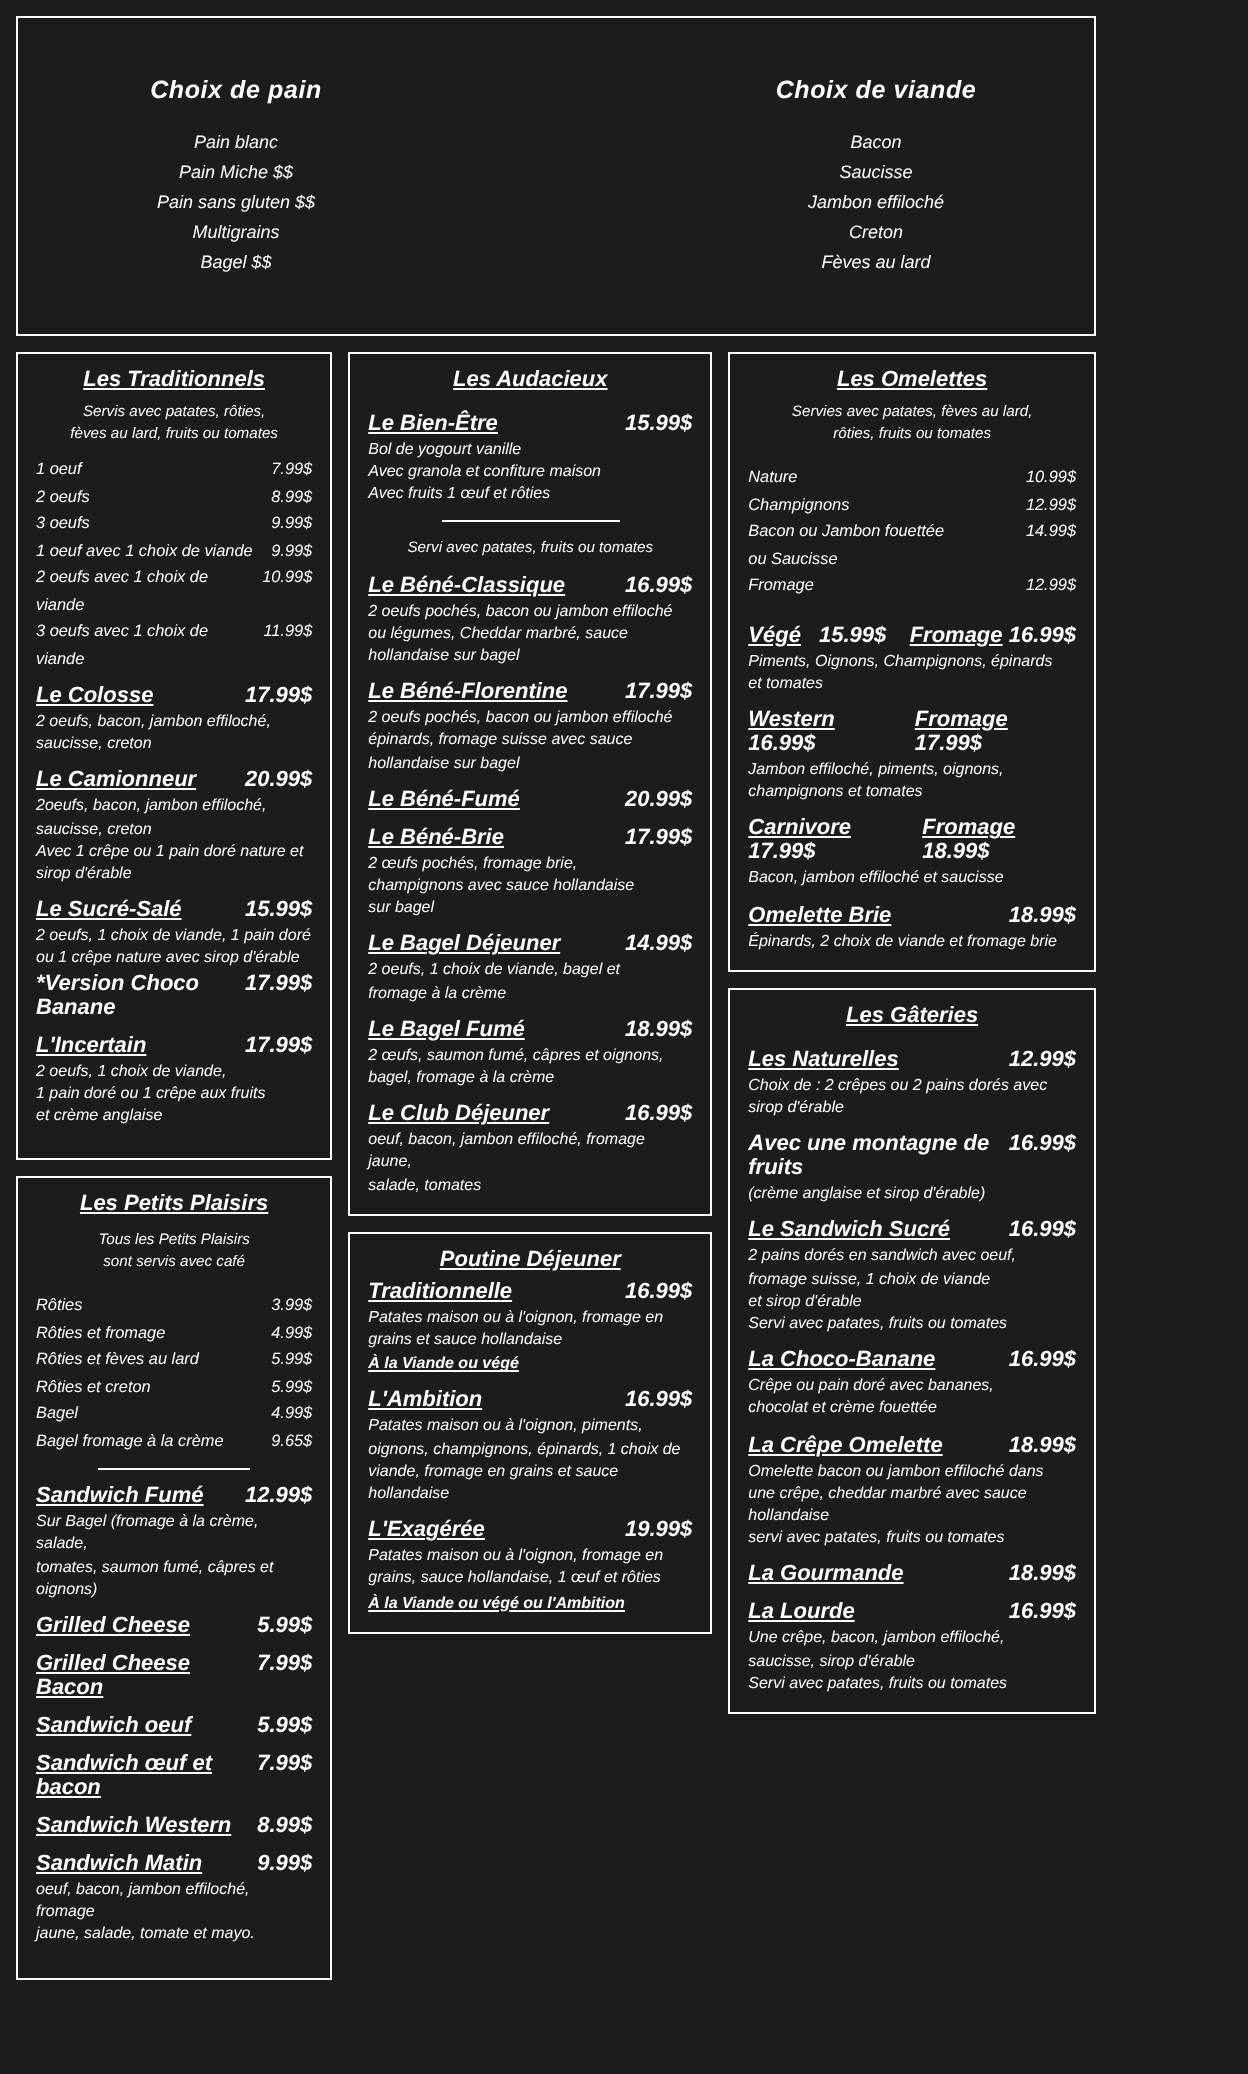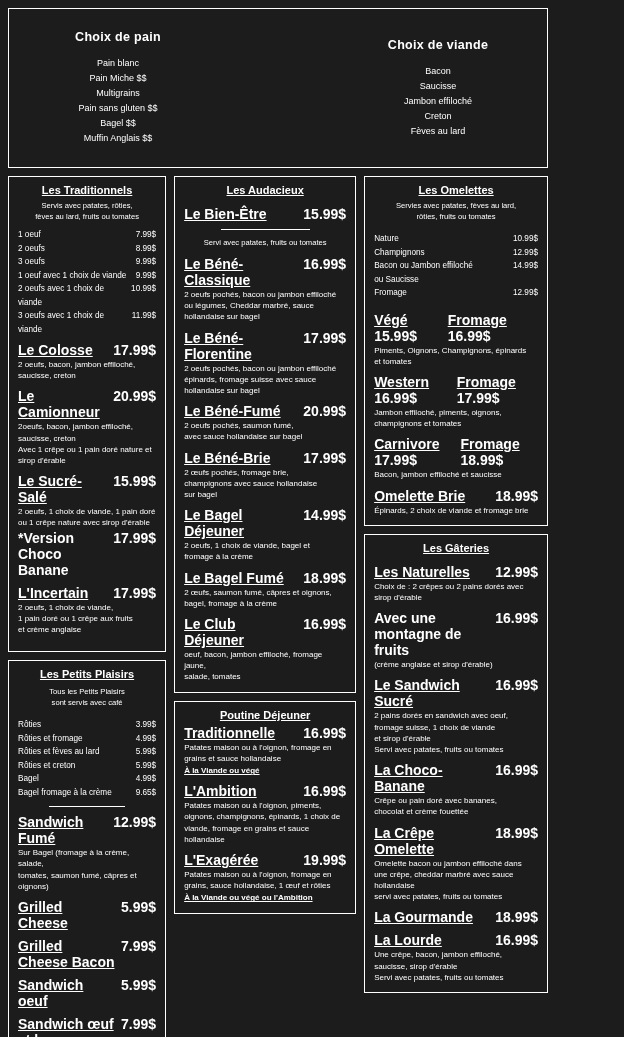--- a/index.html
+++ b/index.html
@@ -6,21 +6,21 @@
   html, body { margin:0; padding:0; }
   body {
     width: 624px;
     height: 1037px;
     background: #1c1c1c;
     color: #ffffff;
     font-family: "Liberation Sans", sans-serif;
     font-size: 8.2px;
     overflow: hidden;
   }
-  .page { position: relative; width: 556px; height: 1037px; padding: 8px; }
+  .page { position: relative; width: 556px; height: 1037px; padding: 8px; font-style: italic; }
 
   
   .header {
     border: 1.5px solid #ffffff;
     height: 160px;
     display: flex;
     align-items: center;
     justify-content: space-between;
     padding: 6px 14px;
     position: relative;
@@ -80,21 +80,21 @@
   }
   .row .nm { padding-right: 6px; }
   .row .pr { white-space: nowrap; font-weight: normal; }
 
   .item { margin-bottom: 7px; }
   .item-head {
     display: flex;
     justify-content: space-between;
     align-items: baseline;
     font-weight: bold;
-    font-size: 14px;
+    font-size: 11px;
   }
   .item-head .nm { text-decoration: underline; padding-right: 6px; }
   .item-head .pr { white-space: nowrap; }
   .desc { font-size: 8px; line-height: 11.2px; margin-top: 1px; }
   .u { text-decoration: underline; }
 
   .hr {
     border: none;
     border-top: 1px solid #ffffff;
     width: 55%;
@@ -107,24 +107,23 @@
 <body>
 
 <div class="page">
 
   <div class="header">
     <div class="hdr-col">
       <div class="hdr-title">Choix de pain</div>
       <div class="hdr-list">
         <div>Pain blanc</div>
         <div>Pain Miche $$</div>
+        <div>Pain sans gluten $$</div>
         <div>Multigrains</div>
-        <div>Pain sans gluten $$</div>
         <div>Bagel $$</div>
-        <div>Muffin Anglais $$</div>
       </div>
     </div>
 
 
     <div class="hdr-col">
       <div class="hdr-title">Choix de viande</div>
       <div class="hdr-list">
         <div>Bacon</div>
         <div>Saucisse</div>
         <div>Jambon effiloché</div>
@@ -303,20 +302,23 @@
     <div class="col col2">
 
       <div class="box">
         <div class="box-title" style="margin-bottom:10px">Les Audacieux</div>
 
         <div class="item">
           <div class="item-head">
               <span class="nm">Le Bien-Être</span>
               <span class="pr">15.99$</span>
             </div>
+          <div class="desc" style="white-space:pre-line">Bol de yogourt vanille
+Avec granola et confiture maison
+Avec fruits 1 œuf et rôties</div>
         </div>
 
         <hr class="hr">
         <div class="box-sub" style="margin-bottom:8px">Servi avec patates, fruits ou tomates</div>
 
         <div class="item">
           <div class="item-head">
               <span class="nm">Le Béné-Classique</span>
               <span class="pr">16.99$</span>
             </div>
@@ -331,22 +333,20 @@
             </div>
           <div class="desc" style="white-space:pre-line">2 oeufs pochés, bacon ou jambon effiloché
 épinards, fromage suisse avec sauce
 hollandaise sur bagel</div>
         </div>
         <div class="item">
           <div class="item-head">
               <span class="nm">Le Béné-Fumé</span>
               <span class="pr">20.99$</span>
             </div>
-          <div class="desc" style="white-space:pre-line">2 oeufs pochés, saumon fumé,
-avec sauce hollandaise sur bagel</div>
         </div>
         <div class="item">
           <div class="item-head">
               <span class="nm">Le Béné-Brie</span>
               <span class="pr">17.99$</span>
             </div>
           <div class="desc" style="white-space:pre-line">2 œufs pochés, fromage brie,
 champignons avec sauce hollandaise
 sur bagel</div>
         </div>
@@ -421,21 +421,21 @@
         <div class="plain-list">
           <div class="row">
               <span class="nm">Nature</span>
               <span class="pr">10.99$</span>
             </div>
           <div class="row">
               <span class="nm">Champignons</span>
               <span class="pr">12.99$</span>
             </div>
           <div class="row">
-              <span class="nm">Bacon ou Jambon effiloché</span>
+              <span class="nm">Bacon ou Jambon fouettée</span>
               <span class="pr">14.99$</span>
             </div>
           <div class="row">
               <span class="nm">ou Saucisse</span>
               <span class="pr"></span>
             </div>
           <div class="row">
               <span class="nm">Fromage</span>
               <span class="pr">12.99$</span>
             </div>

